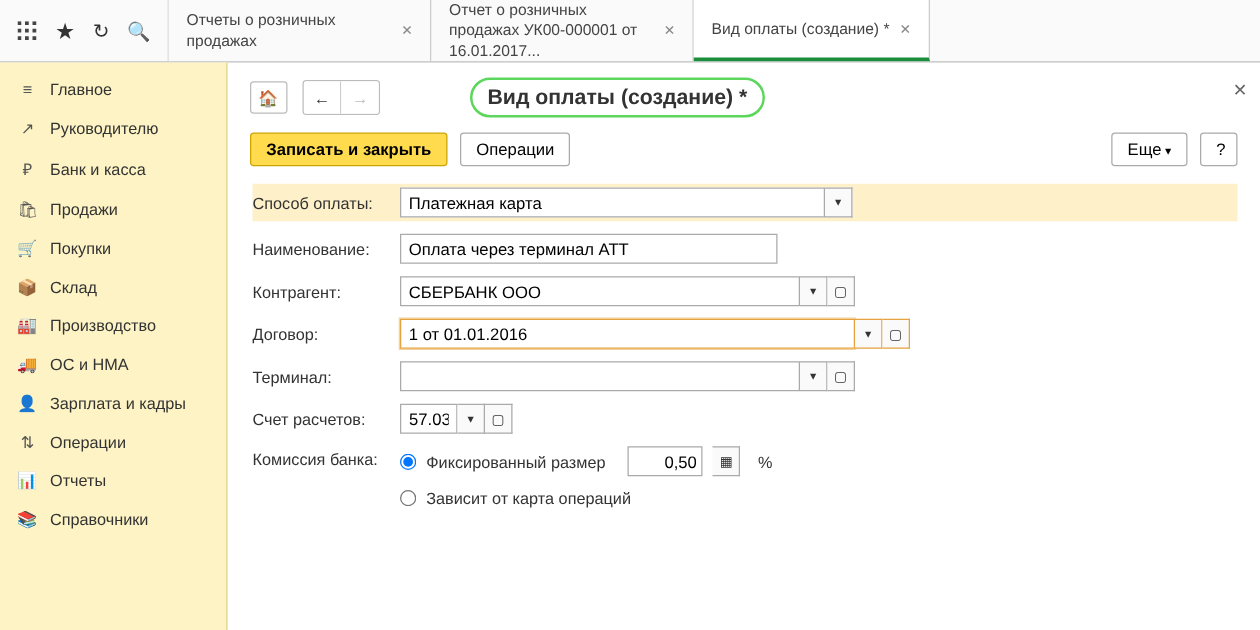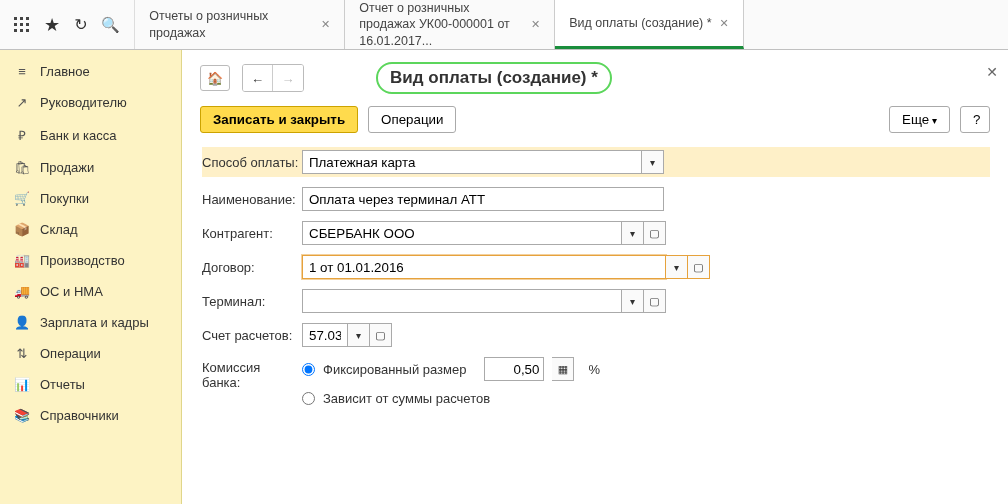--- a/index.html
+++ b/index.html
@@ -33,21 +33,21 @@
 .toolbar2 { display: flex; align-items: flex-end; gap: 10px; margin-bottom: 14px; }
 .btn { padding: 5px 12px; border: 1px solid #aaa; background: #fff; border-radius: 3px; cursor: pointer; }
 .btn-primary { background: #ffdb4d; border-color: #cca300; font-weight: bold; }
 .spacer { flex: 1; }
 .btn-more::after { content: " \25BE"; font-size: 10px; }
 
 
 .form { padding-left: 2px; }
 .row { display: flex; align-items: center; margin-bottom: 10px; }
 .row.hl { background: #fef0c8; padding: 3px 0; }
-.lbl { width: 100px; flex-shrink: 0; }
+.lbl { width: 118px; flex-shrink: 0; }
 .ctrl { display: flex; align-items: flex-start; }
 .input { height: 24px; border: 1px solid #aaa; padding: 0 6px; background: #fff; }
 .input.selected { border-color: #e6a23c; box-shadow: 0 0 0 1px #f3d19e; }
 .dd { width: 22px; height: 24px; border: 1px solid #aaa; border-left: none; background: #fafafa; display: flex; align-items: center; justify-content: center; cursor: pointer; font-size: 10px; }
 .ext { width: 22px; height: 24px; border: 1px solid #aaa; border-left: none; background: #fafafa; display: flex; align-items: center; justify-content: center; cursor: pointer; font-size: 11px; }
 .radio-row { display: flex; align-items: center; gap: 8px; }
 .num-input { width: 60px; height: 24px; border: 1px solid #aaa; text-align: right; padding: 0 4px; }
 .calc-btn { width: 22px; height: 24px; border: 1px solid #aaa; border-left: none; background: #fafafa; display: flex; align-items: center; justify-content: center; cursor: pointer; font-size: 11px; }
 
 svg { display: block; }
@@ -169,21 +169,21 @@
         <div class="lbl">Способ оплаты:</div>
         <div class="ctrl">
           <input class="input" style="width: 340px;" value="Платежная карта">
           <div class="dd">▾</div>
         </div>
       </div>
 
       <div class="row">
         <div class="lbl">Наименование:</div>
         <div class="ctrl">
-          <input class="input" style="width: 362px;" value="Оплата через терминал АТТ">
+          <input class="input" style="width: 302px;" value="Оплата через терминал АТТ">
         </div>
       </div>
 
       <div class="row">
         <div class="lbl">Контрагент:</div>
         <div class="ctrl">
           <input class="input" style="width: 320px;" value="СБЕРБАНК ООО">
           <div class="dd">▾</div>
           <div class="ext">▢</div>
         </div>
@@ -221,20 +221,20 @@
         <div>
           <div class="radio-row" style="margin-bottom:10px;">
             <input type="radio" checked="" style="">
             <span>Фиксированный размер</span>
             <input class="num-input" style="margin-left: 10px; padding-left: 18px;" value="0,50">
             <div class="calc-btn">▦</div>
             <span style="margin-left:6px;">%</span>
           </div>
           <div class="radio-row">
             <input type="radio" style="">
-            <span>Зависит от суммы расчетов</span>
+            <span>Зависит от карта операций</span>
           </div>
         </div>
       </div>
 
     </div>
   </div>
 </div>
 
 </body></html>

